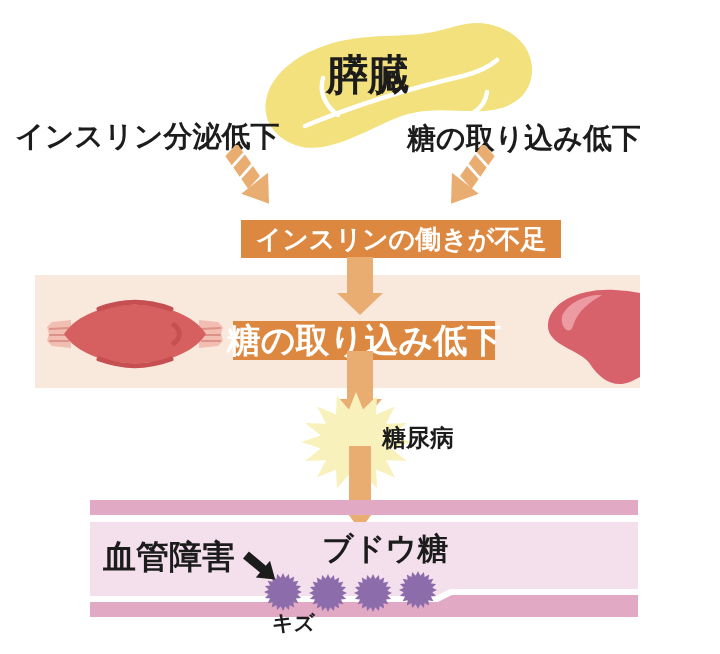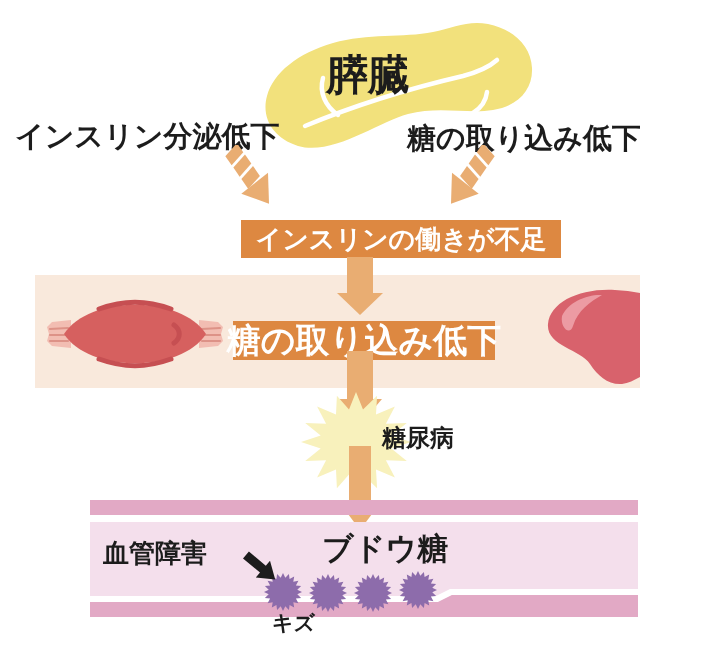--- a/index.html
+++ b/index.html
@@ -136,17 +136,17 @@
     <use href="#spikeball" class="f-glucose" transform="translate(28,28)"></use>
     <use href="#spikeball" class="f-glucose" transform="translate(73,29)"></use>
     <use href="#spikeball" class="f-glucose" transform="translate(118,29)"></use>
     <use href="#spikeball" class="f-glucose" transform="translate(163,26)"></use>
   </svg>
 
   <svg class="abs" style="left:242px;top:551px;" width="40" height="34" viewBox="0 0 40 34">
     <polygon class="f-black" points="1,7.4 6.9,0.6 23.8,14.7 28,9.7 33.2,28.4 13.8,26.5 18,21.5"></polygon>
   </svg>
 
-  <div class="abs label" style="left:103px;top:539px;font-size:26px;">血管障害</div>
+  <div class="abs label" style="left:103px;top:539px;font-size:33px;">血管障害</div>
   <div class="abs label center" style="left:322px;top:532px;width:126px;font-size:31px;">ブドウ糖</div>
   <div class="abs label" style="left:272px;top:611px;font-size:21px;">キズ</div>
 
 </div>
 
 </body></html>

